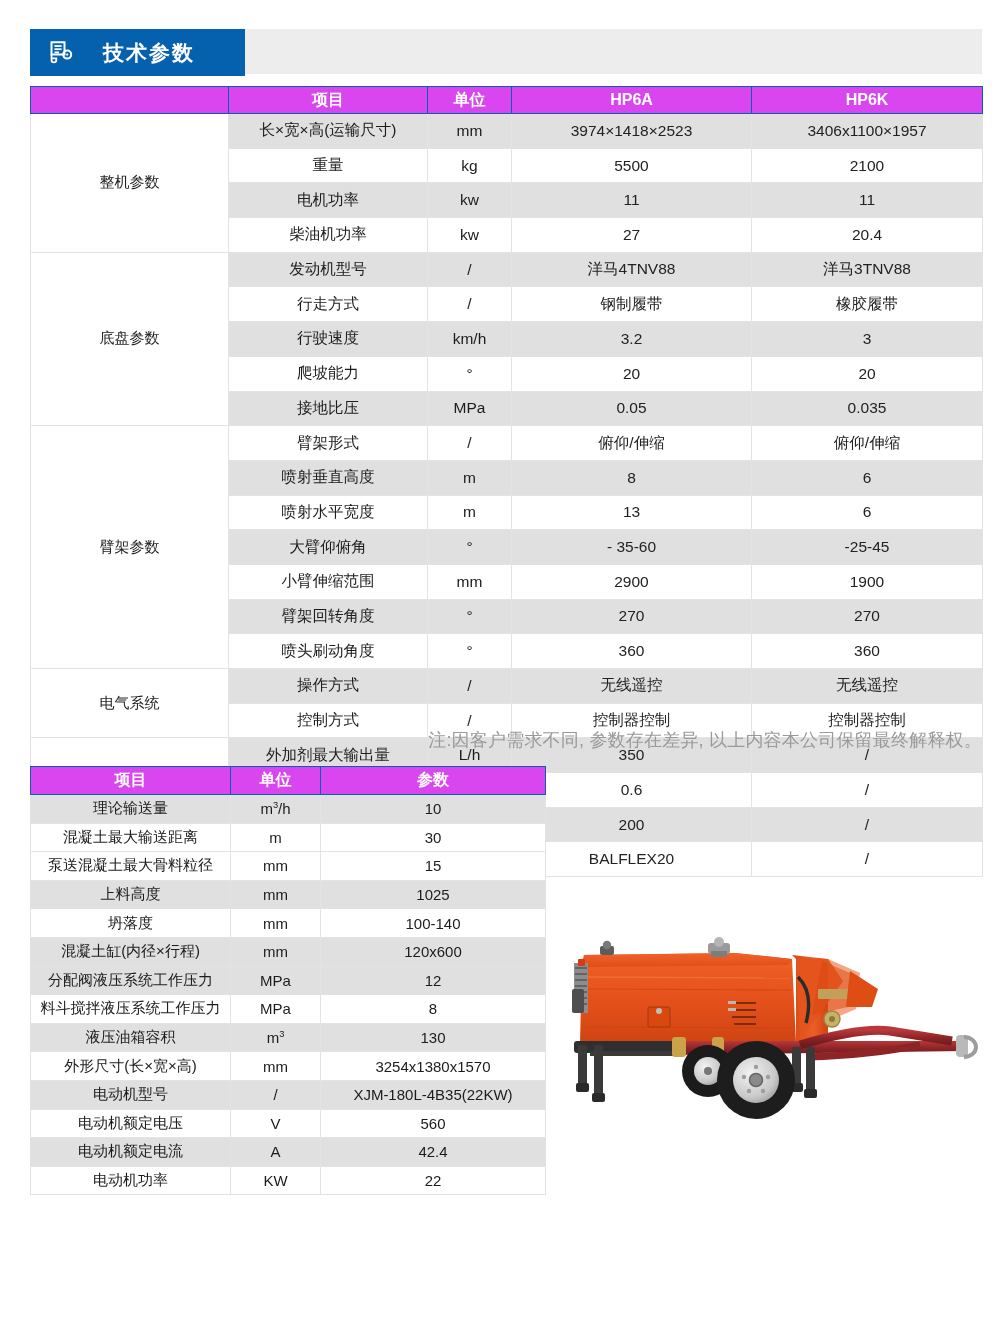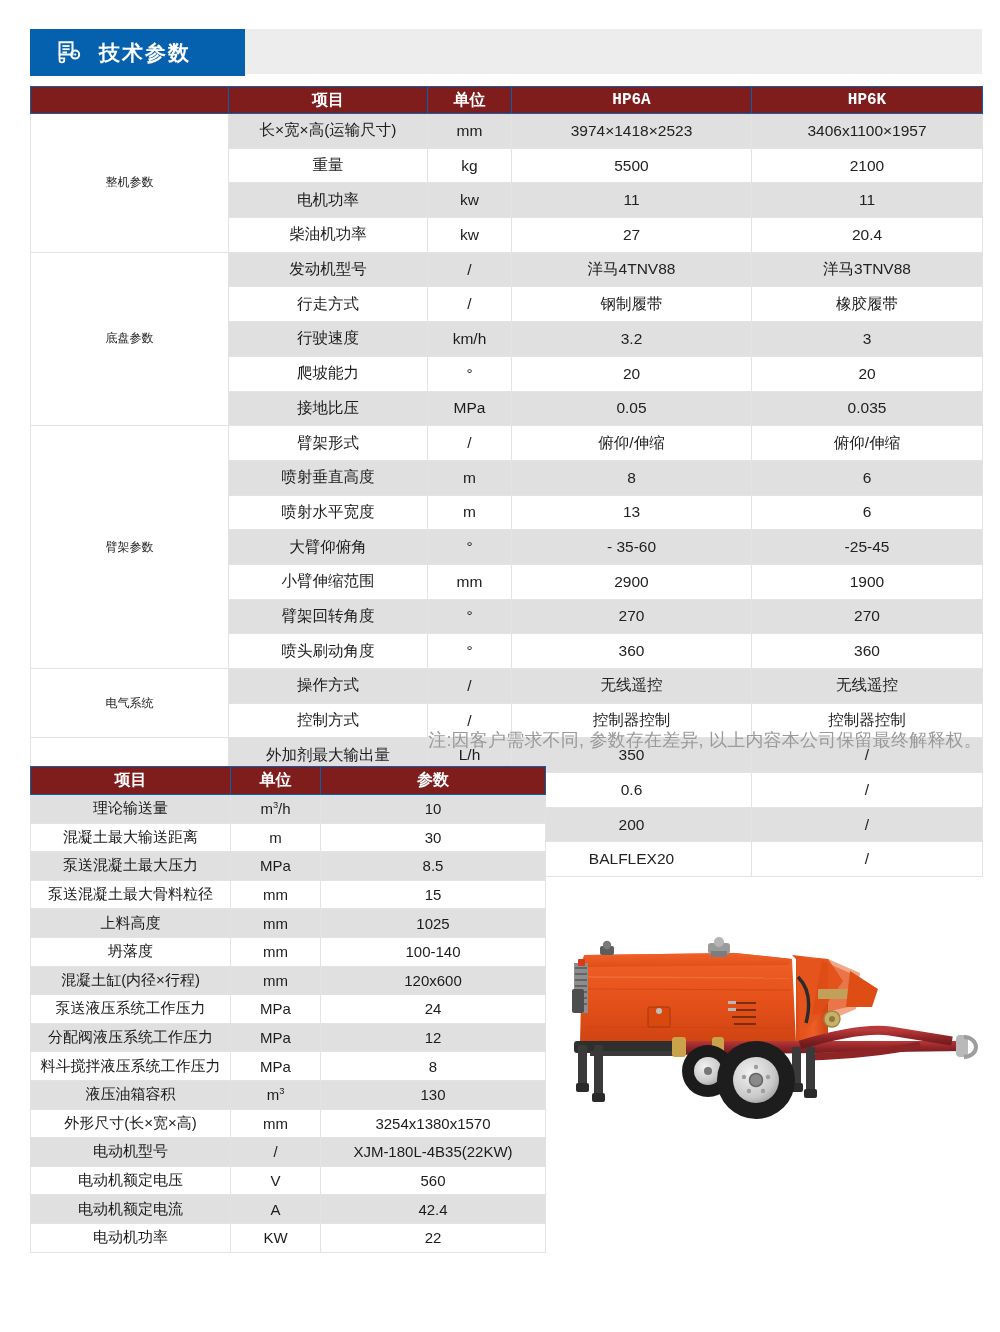--- a/index.html
+++ b/index.html
@@ -28,22 +28,22 @@
   }
   .header-tab {
     position: absolute;
     left: 30px;
     top: 29px;
     width: 215px;
     height: 47px;
     background: #0560ae;
     display: flex;
     align-items: center;
-    padding-left: 26px;
-    gap: 17px;
+    padding-left: 18px;
+    gap: 29px;
   }
   .header-tab .doc-icon { width: 26px; height: 26px; display: block; }
   .header-title {
     color: #ffffff;
     font-size: 21px;
     font-weight: bold;
     letter-spacing: 2px;
     line-height: 1;
   }
 
@@ -54,25 +54,24 @@
     position: absolute;
   }
   table.spec th, table.spec td {
     border: 1px solid #e3e3e3;
     text-align: center;
     vertical-align: middle;
     font-weight: normal;
     padding: 0 4px;
   }
   table.spec thead th {
-    background: #7f1d1d;
+    background: #d946ef;
     color: #ffffff;
     font-weight: bold;
     border-color: #0560ae;
-    font-family: Liberation Mono, monospace;
   }
   .row-odd td.cell { background: #e0e0e0; }
   .row-even td.cell { background: #ffffff; }
   td.group {
     background: #ffffff;
     color: #1f1f1f;
   }
 
   
   #table-main {
@@ -81,21 +80,21 @@
     width: 952px;
     font-size: 15.5px;
   }
   #table-main thead th { height: 27px; font-size: 16px; }
   #table-main tbody tr { height: 34.7px; }
   #table-main .c-group { width: 198px; }
   #table-main .c-item  { width: 199px; }
   #table-main .c-unit  { width: 84px; }
   #table-main .c-a     { width: 240px; }
   #table-main .c-b     { width: 231px; }
-  #table-main td.group { font-size: 12px; }
+  #table-main td.group { font-size: 15px; }
   #table-main td.item, #table-main td.unit,
   #table-main td.val { font-size: 15.5px; color: #1c1c1c; }
 
   
   #table-main tr.group-start > td { border-top: 1px solid #d2d2d2; }
 
   .note {
     position: absolute;
     left: 30px;
     top: 728px;
@@ -327,49 +326,39 @@
       <tr class="row-odd">
         <td class="cell item">理论输送量</td>
         <td class="cell unit">m<sup>3</sup>/h</td>
         <td class="cell value">10</td>
       </tr>
       <tr class="row-even">
         <td class="cell item">混凝土最大输送距离</td>
         <td class="cell unit">m</td>
         <td class="cell value">30</td>
       </tr>
-      <tr class="row-odd">
-        <td class="cell item">泵送混凝土最大压力</td>
-        <td class="cell unit">MPa</td>
-        <td class="cell value">8.5</td>
-      </tr>
       <tr class="row-even">
         <td class="cell item">泵送混凝土最大骨料粒径</td>
         <td class="cell unit">mm</td>
         <td class="cell value">15</td>
       </tr>
       <tr class="row-odd">
         <td class="cell item">上料高度</td>
         <td class="cell unit">mm</td>
         <td class="cell value">1025</td>
       </tr>
       <tr class="row-even">
         <td class="cell item">坍落度</td>
         <td class="cell unit">mm</td>
         <td class="cell value">100-140</td>
       </tr>
       <tr class="row-odd">
         <td class="cell item">混凝土缸(内径×行程)</td>
         <td class="cell unit">mm</td>
         <td class="cell value">120x600</td>
-      </tr>
-      <tr class="row-even">
-        <td class="cell item">泵送液压系统工作压力</td>
-        <td class="cell unit">MPa</td>
-        <td class="cell value">24</td>
       </tr>
       <tr class="row-odd">
         <td class="cell item">分配阀液压系统工作压力</td>
         <td class="cell unit">MPa</td>
         <td class="cell value">12</td>
       </tr>
       <tr class="row-even">
         <td class="cell item">料斗搅拌液压系统工作压力</td>
         <td class="cell unit">MPa</td>
         <td class="cell value">8</td>

